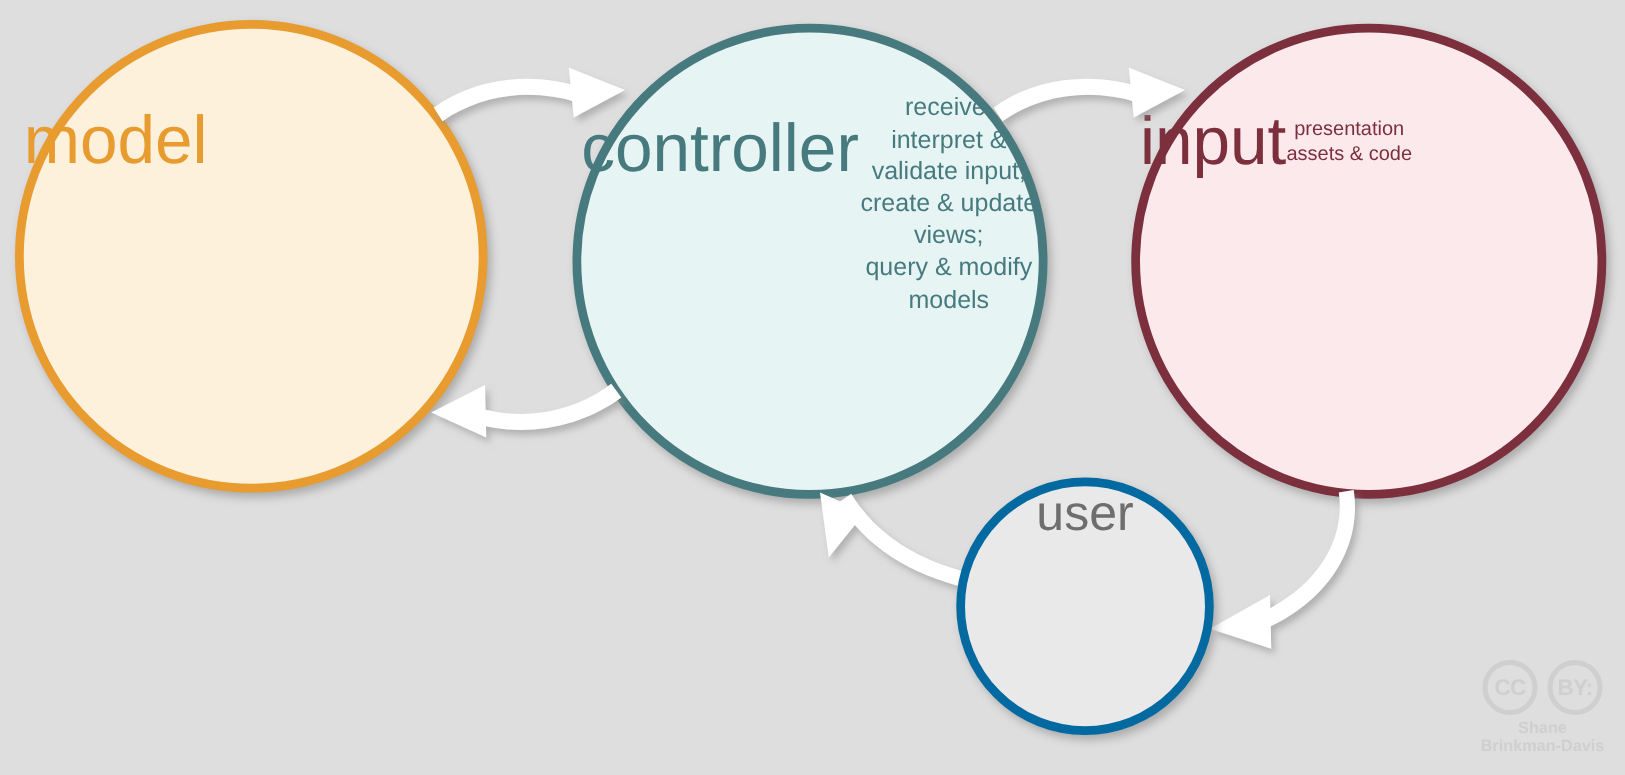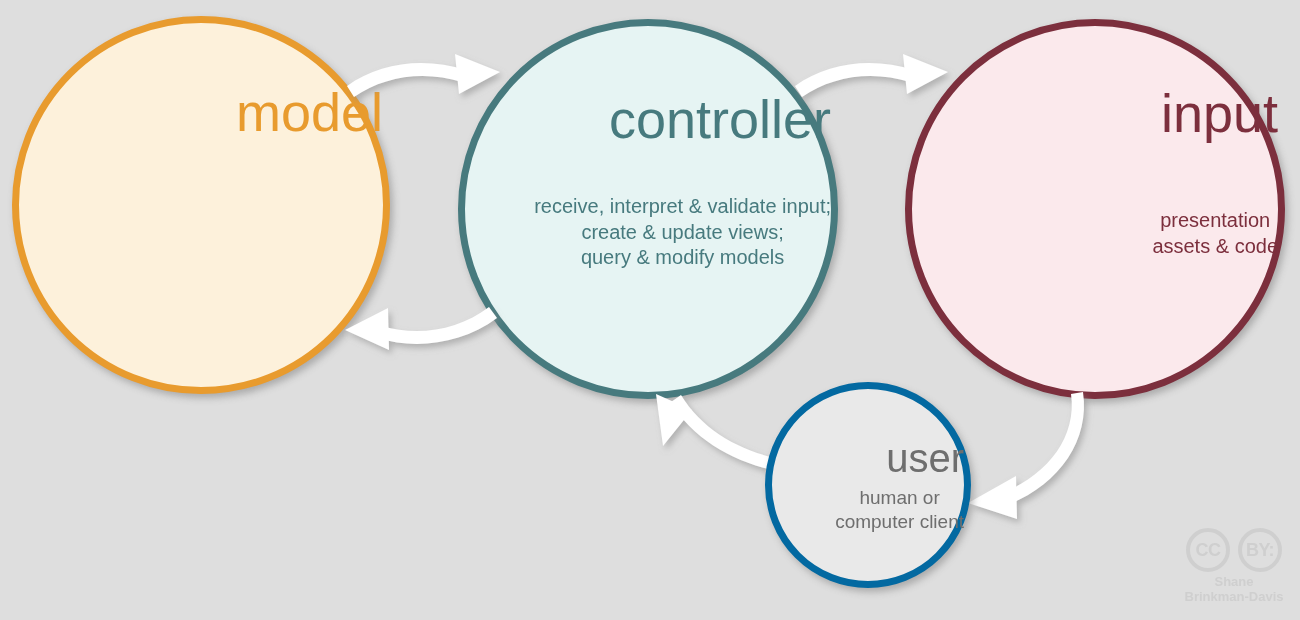--- a/index.html
+++ b/index.html
@@ -16,22 +16,22 @@
   #diagram {
     position: relative;
     width: 1300px;
     height: 620px;
   }
   .node {
     position: absolute;
     border-radius: 50%;
     box-sizing: border-box;
     display: flex;
-    flex-direction: column;
-    align-items: flex-end;
+    flex-direction: row;
+    align-items: flex-start;
     box-shadow: 3px 4px 7px rgba(110,110,110,0.45);
   }
   .node-title {
     font-weight: 400;
     line-height: 1;
     white-space: nowrap;
   }
   .node-desc {
     text-align: center;
     line-height: 1.28;
@@ -81,21 +81,21 @@
     border: 7px solid #7c2f3d;
     background: #fbe9ec;
   }
   #node-view .node-title {
     margin-top: 60px;
     font-size: 54px;
     color: #7c2f3d;
   }
   #node-view .node-desc {
     margin-top: 68px;
-    font-size: 20px;
+    font-size: 16px;
     color: #7c2f3d;
   }
 
   
   #node-user {
     left: 765px; top: 382px;
     width: 206px; height: 206px;
     border: 7px solid #0369a1;
     background: #e9e9e9;
     justify-content: center;
@@ -211,22 +211,20 @@
   </div>
 
   <div class="node" id="node-view">
     <div class="node-title">input</div>
     <div class="node-desc">presentation
 assets &amp; code</div>
   </div>
 
   <div class="node" id="node-user">
     <div class="node-title">user</div>
-    <div class="node-desc">human or
-computer client</div>
   </div>
 
   <div id="license-badge">
     <div class="cc-marks">
       <div class="cc-circle">CC</div>
       <div class="cc-circle">BY:</div>
     </div>
     <div class="credit">Shane
 Brinkman-Davis</div>
   </div>

